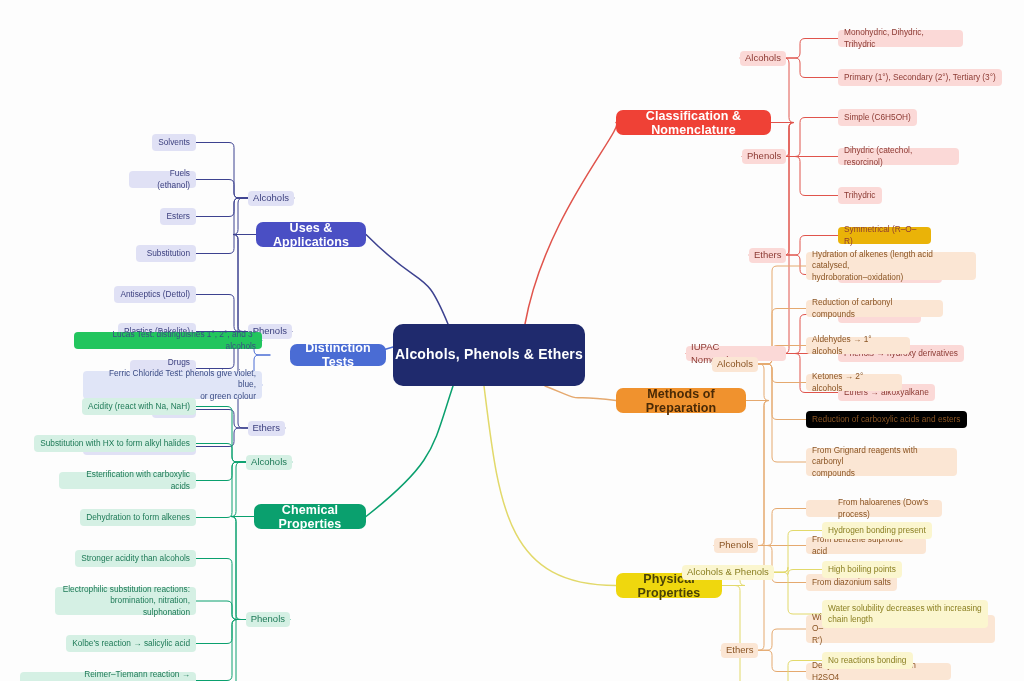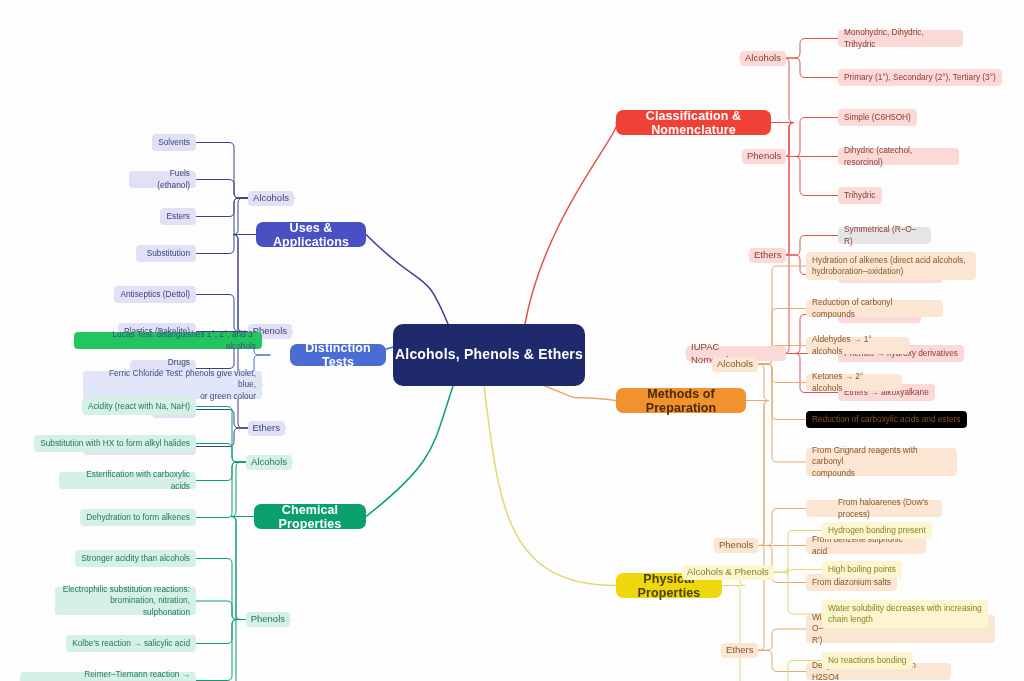--- a/index.html
+++ b/index.html
@@ -145,31 +145,31 @@
       <path d="M 453 386 C 433 446 436 461.5 366 516.5" fill="none" stroke="#0aa06e" stroke-width="1.5" stroke-linecap="round"></path>
     </svg>
   <div id="nodes">
       <div class="node root" style="background: rgb(31, 42, 109); color: rgb(255, 255, 255); left: 393px; top: 324px; width: 192px; height: 62px;">Alcohols, Phenols &amp; Ethers</div>
       <div class="node l1" style="background: rgb(239, 65, 54); color: rgb(255, 255, 255); left: 616px; top: 110px; width: 155px; height: 25px;">Classification &amp; Nomenclature</div>
       <div class="node l3 align-left" style="background: rgb(251, 217, 215); color: rgb(140, 58, 51); left: 838px; top: 30px; width: 125px; height: 17px;">Monohydric, Dihydric, Trihydric</div>
       <div class="node l3 align-left" style="background: rgb(251, 217, 215); color: rgb(140, 58, 51); left: 838px; top: 69px; width: 164px; height: 17px;">Primary (1°), Secondary (2°), Tertiary (3°)</div>
       <div class="node l3 align-left" style="background: rgb(251, 217, 215); color: rgb(140, 58, 51); left: 838px; top: 109px; width: 79px; height: 17px;">Simple (C6H5OH)</div>
       <div class="node l3 align-left" style="background: rgb(251, 217, 215); color: rgb(140, 58, 51); left: 838px; top: 148px; width: 121px; height: 17px;">Dihydric (catechol, resorcinol)</div>
       <div class="node l3 align-left" style="background: rgb(251, 217, 215); color: rgb(140, 58, 51); left: 838px; top: 187px; width: 44px; height: 17px;">Trihydric</div>
-      <div class="node l3 align-left" style="background: #e5e5e5; color: rgb(140, 58, 51); left: 838px; top: 227px; width: 93px; height: 17px;">Symmetrical (R–O–R)</div>
+      <div class="node l3 align-left" style="background: #eab308; color: rgb(140, 58, 51); left: 838px; top: 227px; width: 93px; height: 17px;">Symmetrical (R–O–R)</div>
       <div class="node l3 align-left" style="background: rgb(251, 217, 215); color: rgb(140, 58, 51); left: 838px; top: 266px; width: 104px; height: 17px;">Unsymmetrical (R–O–R')</div>
       <div class="node l3 align-left" style="background: rgb(251, 217, 215); color: rgb(140, 58, 51); left: 838px; top: 306px; width: 83px; height: 17px;">Alcohols → alkanol</div>
       <div class="node l3 align-left" style="background: rgb(251, 217, 215); color: rgb(140, 58, 51); left: 838px; top: 345px; width: 126px; height: 17px;">Phenols → hydroxy derivatives</div>
       <div class="node l3 align-left" style="background: rgb(251, 217, 215); color: rgb(140, 58, 51); left: 838px; top: 384px; width: 97px; height: 17px;">Ethers → alkoxyalkane</div>
       <div class="node l2 align-left" style="background: rgb(251, 217, 215); color: rgb(140, 58, 51); left: 740px; top: 50.5px; width: 46px; height: 15px;">Alcohols</div>
       <div class="node l2 align-left" style="background: rgb(251, 217, 215); color: rgb(140, 58, 51); left: 742px; top: 149px; width: 44px; height: 15px;">Phenols</div>
       <div class="node l2 align-left" style="background: rgb(251, 217, 215); color: rgb(140, 58, 51); left: 749px; top: 247.5px; width: 37px; height: 15px;">Ethers</div>
       <div class="node l2 align-left" style="background: rgb(251, 217, 215); color: rgb(140, 58, 51); left: 686px; top: 346px; width: 100px; height: 15px;">IUPAC Nomenclature</div>
       <div class="node l1" style="background: rgb(240, 146, 46); color: rgb(74, 42, 6); left: 616px; top: 388px; width: 130px; height: 25px;">Methods of Preparation</div>
-      <div class="node l3 align-left" style="background: rgb(251, 230, 212); color: rgb(138, 84, 35); left: 806px; top: 252px; width: 170px; height: 28px;">Hydration of alkenes (direct acid alcohols,
+      <div class="node l3 align-left" style="background: rgb(251, 230, 212); color: rgb(138, 84, 35); left: 806px; top: 252px; width: 170px; height: 28px;">Hydration of alkenes (length acid catalysed,
 hydroboration–oxidation)</div>
       <div class="node l3 align-left" style="background: rgb(251, 230, 212); color: rgb(138, 84, 35); left: 806px; top: 300px; width: 137px; height: 17px;">Reduction of carbonyl compounds</div>
       <div class="node l3 align-left" style="background: rgb(251, 230, 212); color: rgb(138, 84, 35); left: 806px; top: 337px; width: 104px; height: 17px;">Aldehydes → 1° alcohols</div>
       <div class="node l3 align-left" style="background: rgb(251, 230, 212); color: rgb(138, 84, 35); left: 806px; top: 374px; width: 96px; height: 17px;">Ketones → 2° alcohols</div>
       <div class="node l3 align-left" style="background: #000000; color: rgb(138, 84, 35); left: 806px; top: 411px; width: 161px; height: 17px;">Reduction of carboxylic acids and esters</div>
       <div class="node l3 align-left" style="background: rgb(251, 230, 212); color: rgb(138, 84, 35); left: 806px; top: 448px; width: 151px; height: 28px;">From Grignard reagents with carbonyl
 compounds</div>
       <div class="node l3 align-left" style="background: rgb(251, 230, 212); color: rgb(138, 84, 35); left: 806px; top: 500px; width: 136px; height: 17px; padding-left: 32px;">From haloarenes (Dow's process)</div>
       <div class="node l3 align-left" style="background: rgb(251, 230, 212); color: rgb(138, 84, 35); left: 806px; top: 537px; width: 120px; height: 17px;">From benzene sulphonic acid</div>
       <div class="node l3 align-left" style="background: rgb(251, 230, 212); color: rgb(138, 84, 35); left: 806px; top: 574px; width: 91px; height: 17px;">From diazonium salts</div>

